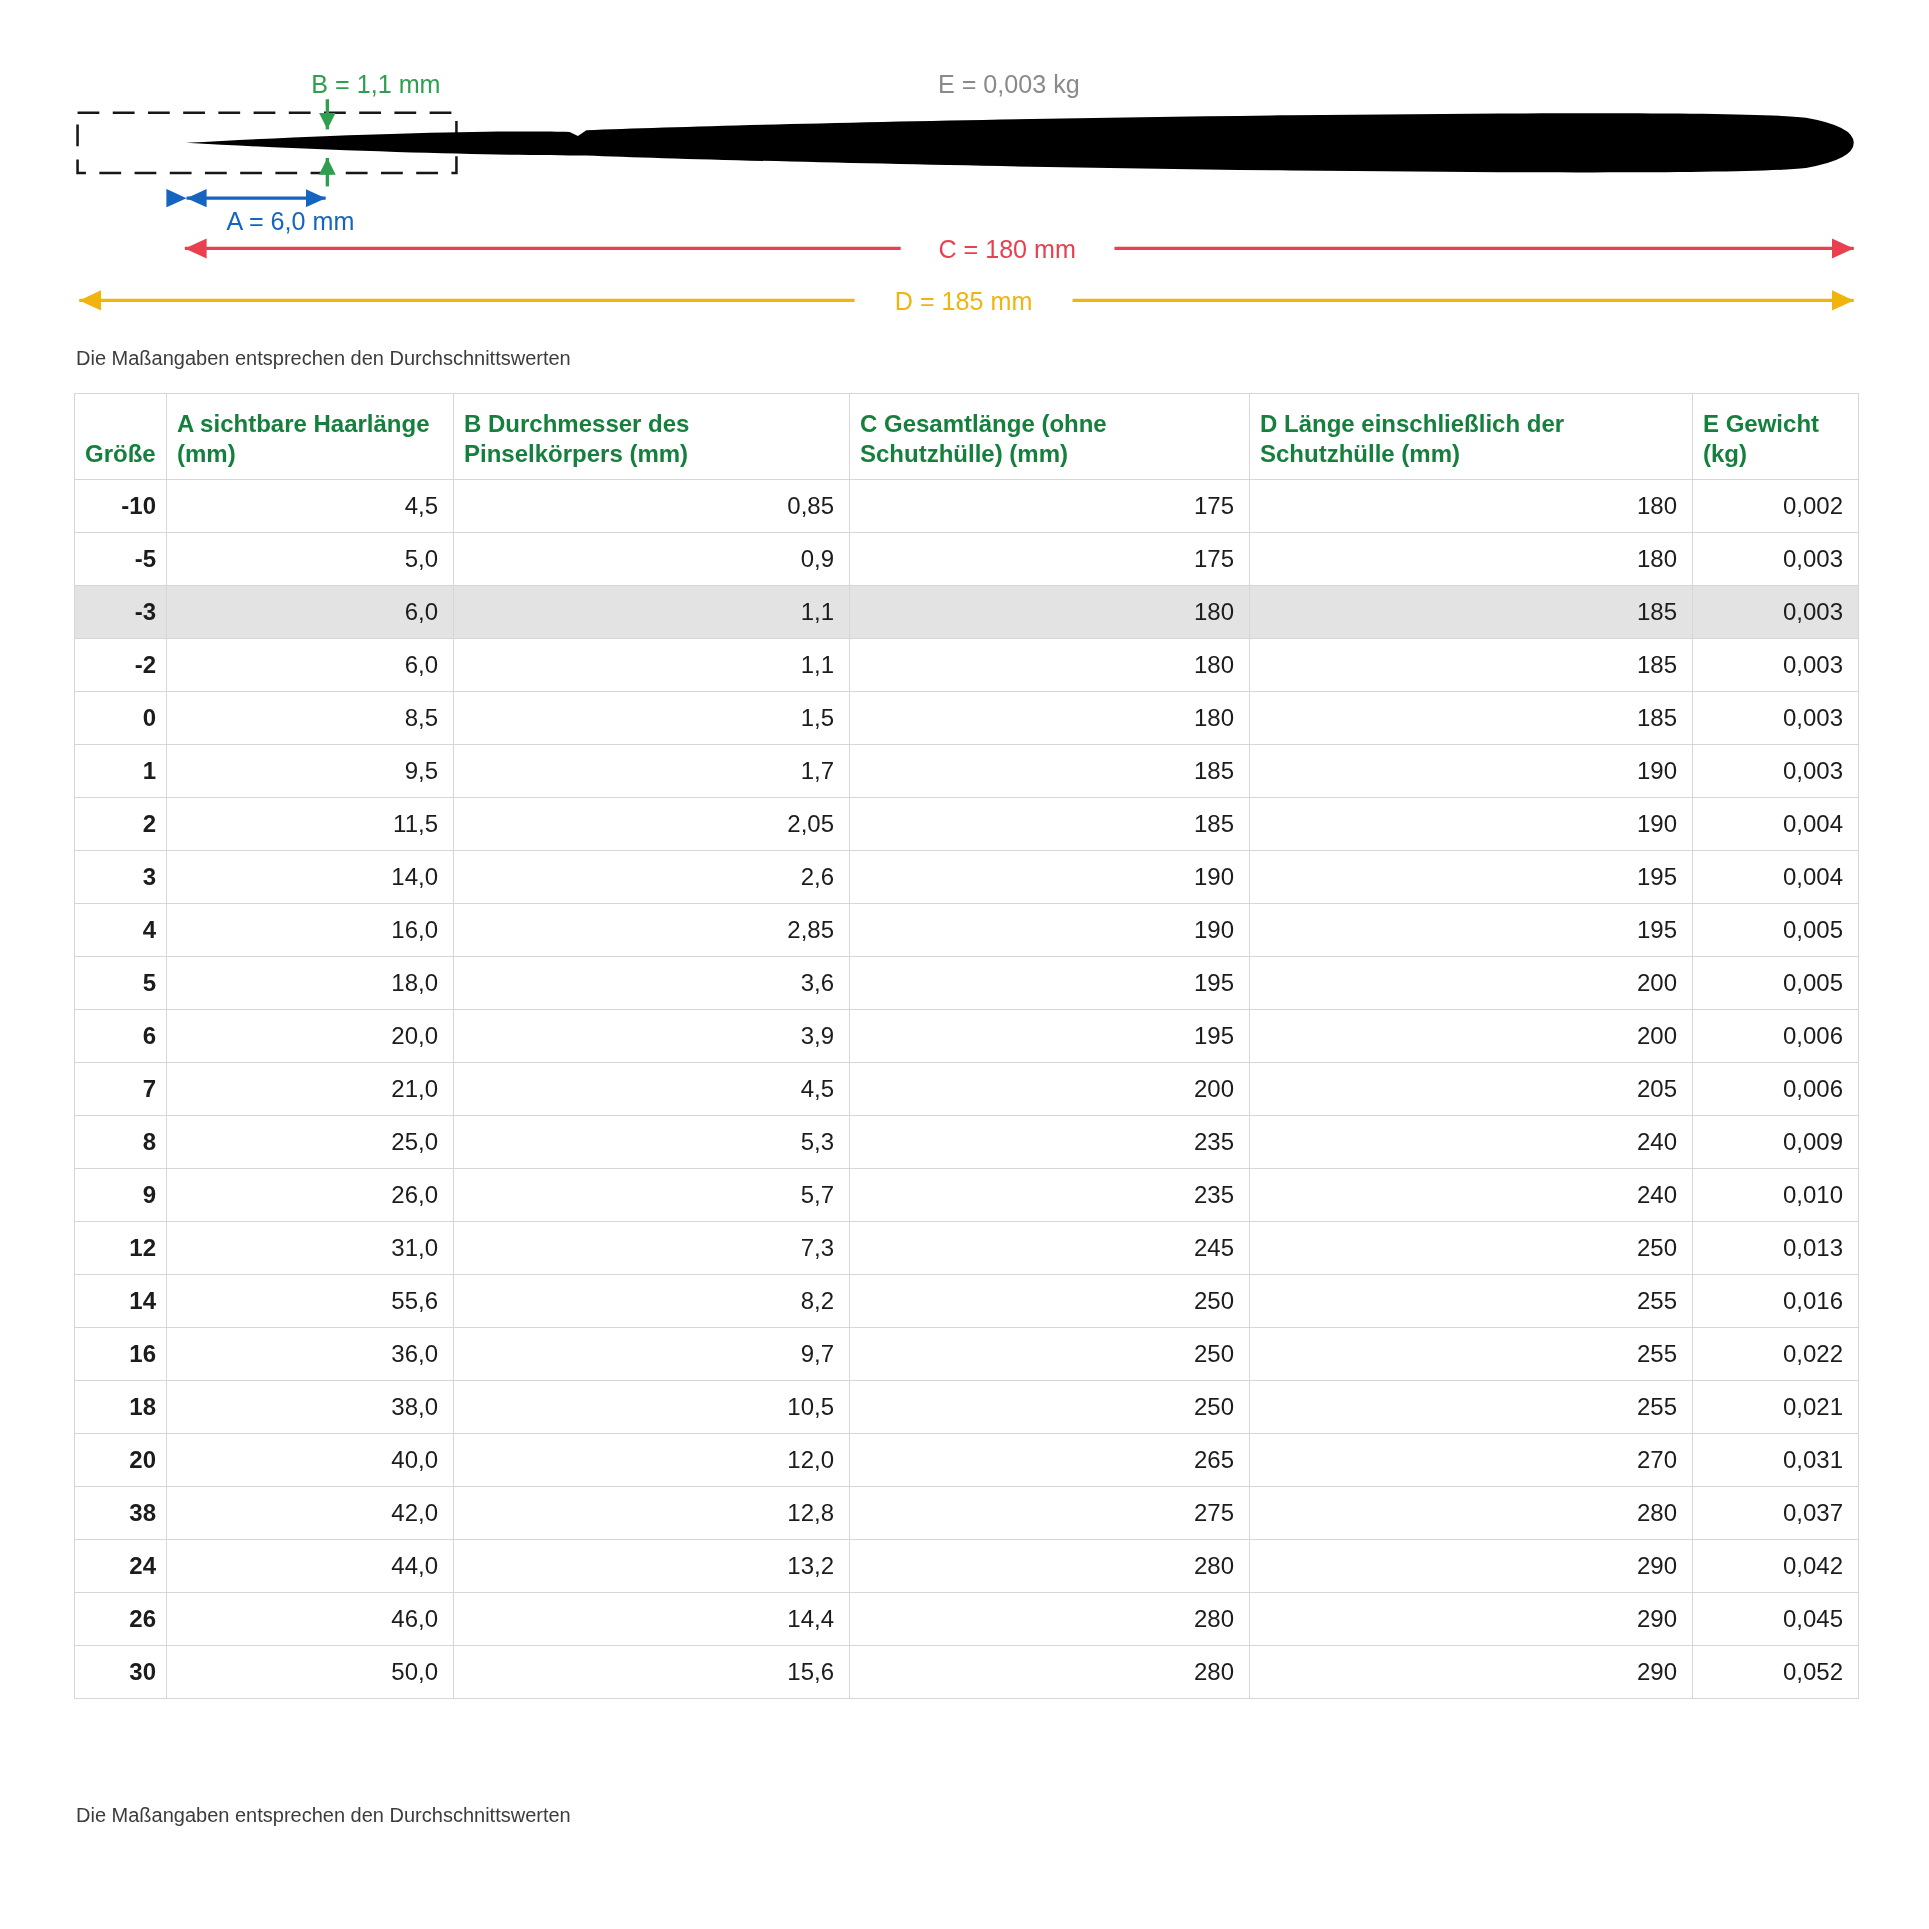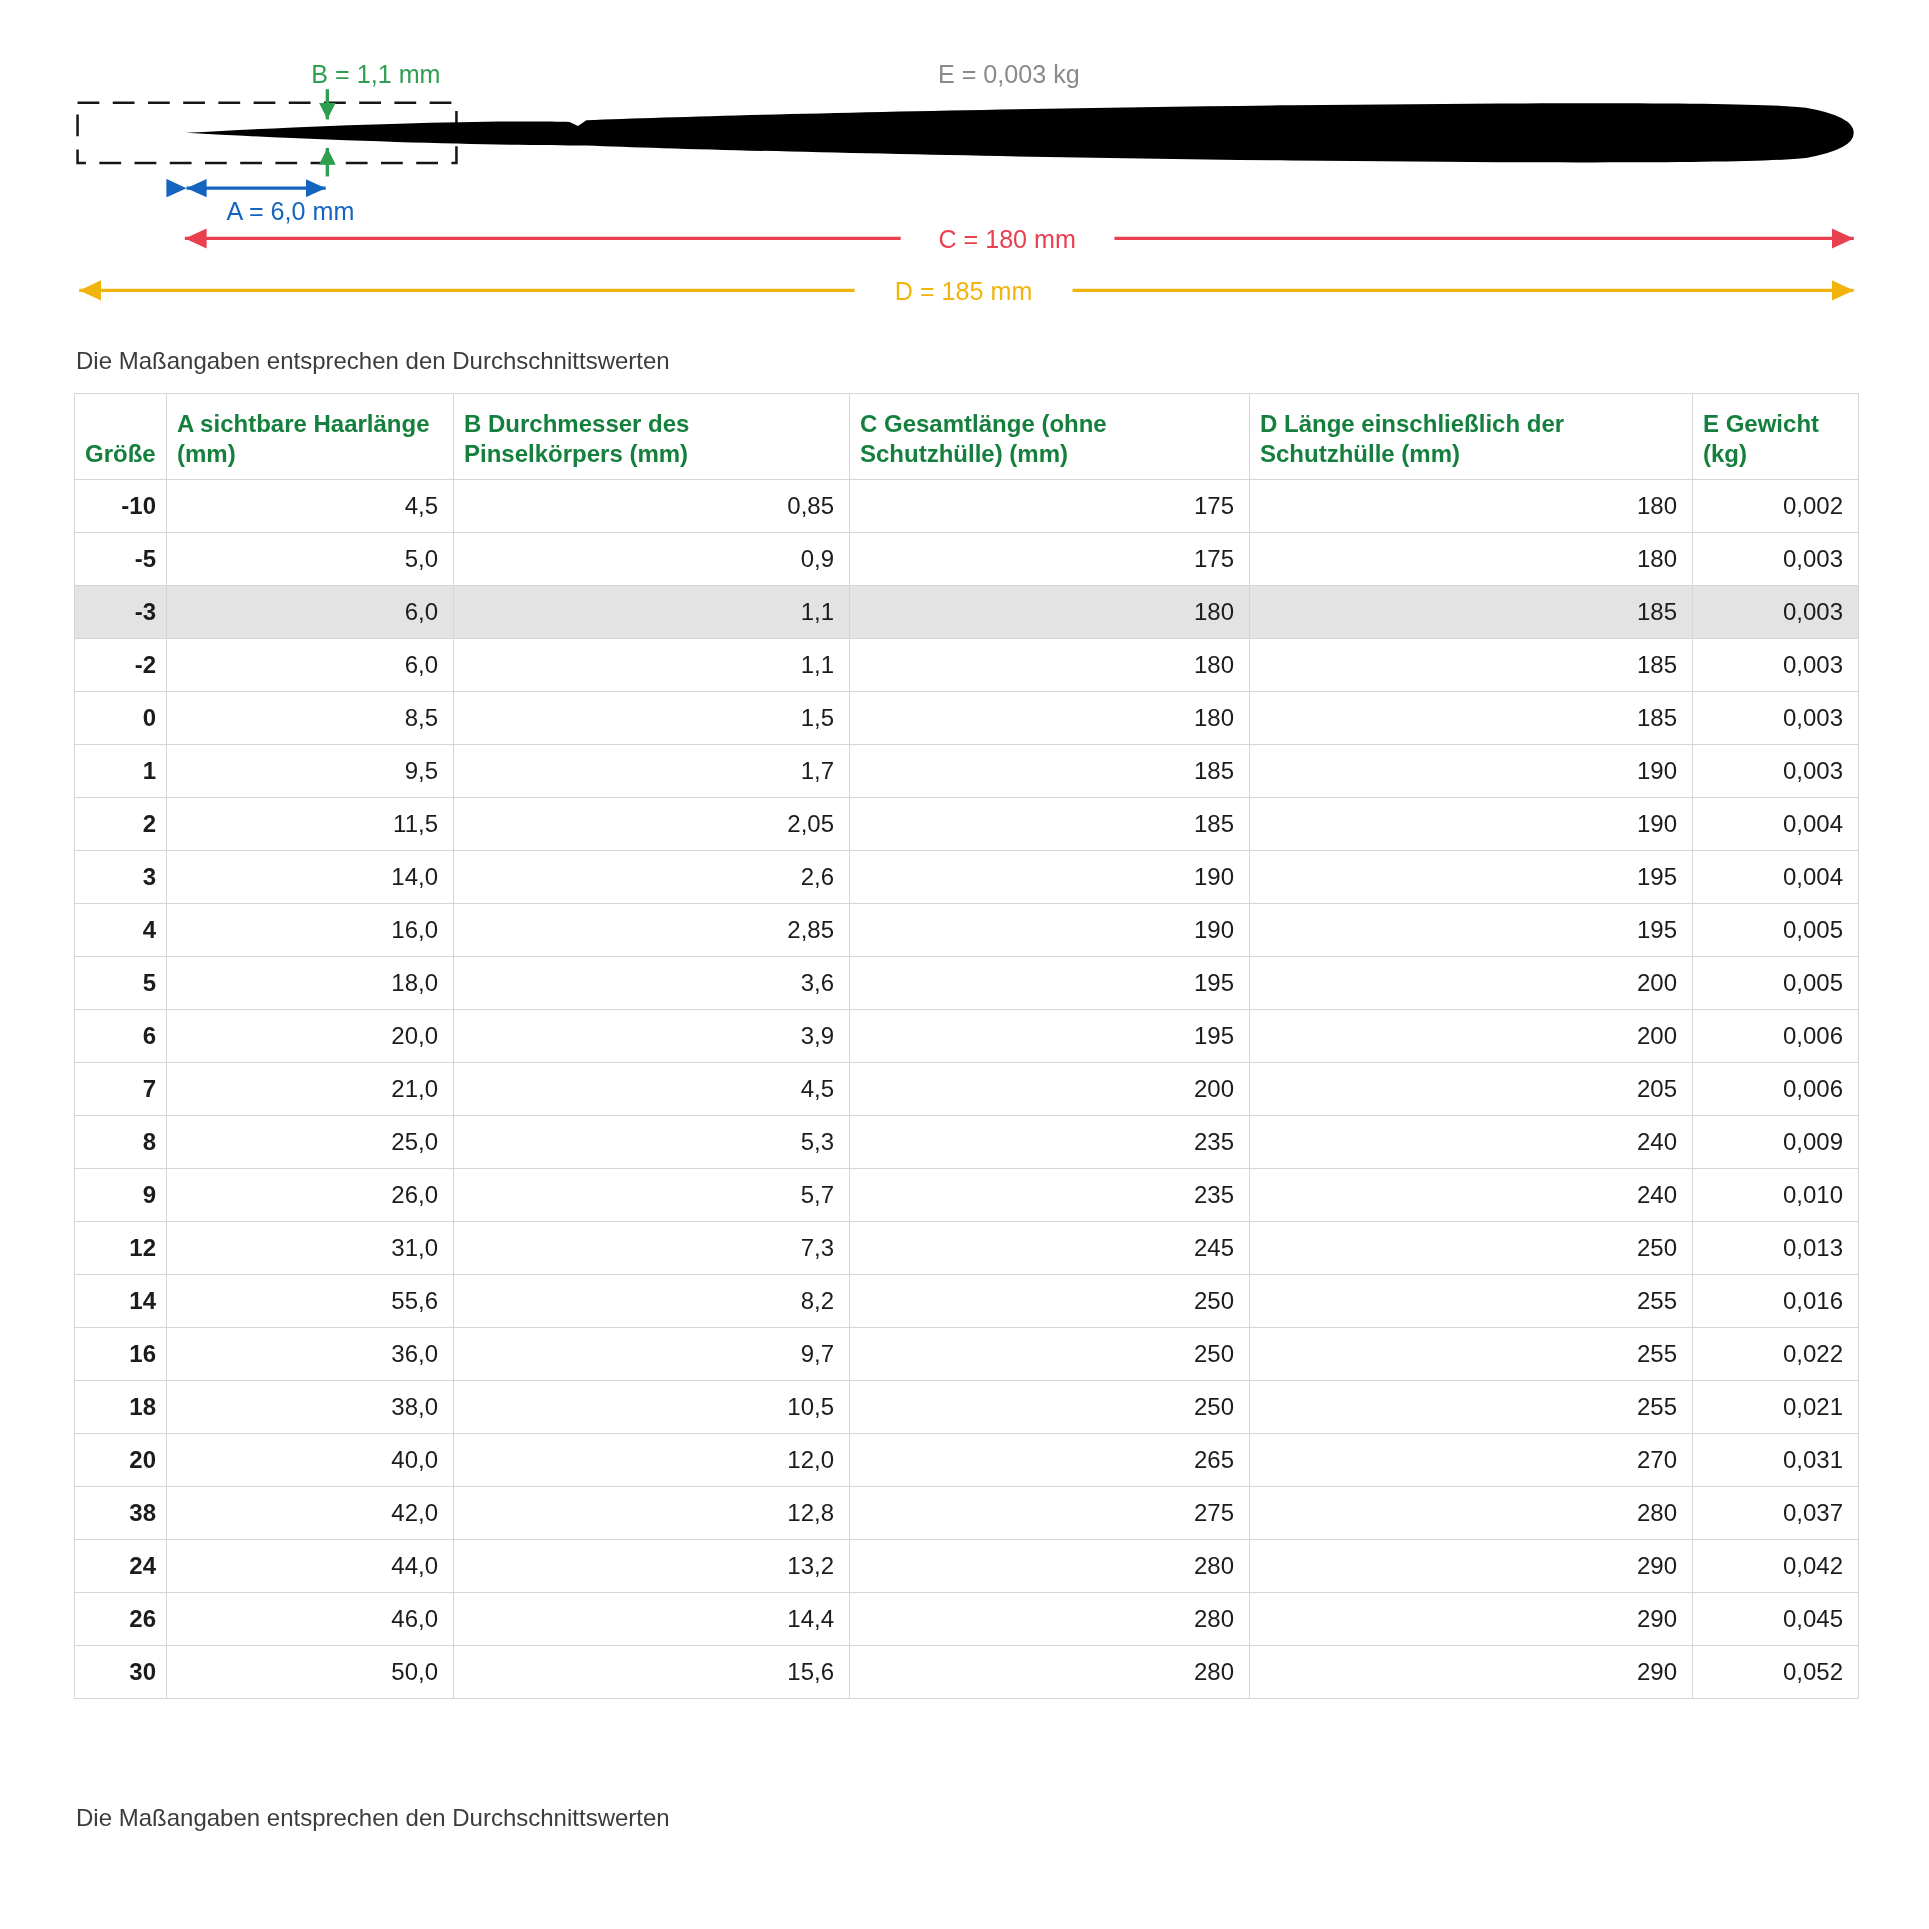--- a/index.html
+++ b/index.html
@@ -6,26 +6,26 @@
   html, body { margin: 0; padding: 0; }
   body {
     width: 1930px; height: 1930px;
     background: #ffffff;
     position: relative;
     overflow: hidden;
     font-family: "Liberation Sans", sans-serif;
     color: #1f1f1f;
   }
   .diagram-wrap {
-    position: absolute; left: 74px; top: 49px;
+    position: absolute; left: 74px; top: 59px;
     width: 1785px; height: 285px;
   }
   .note {
     position: absolute; left: 76px;
-    font-size: 24px; color: #3c3c3c;
+    font-size: 20px; color: #3c3c3c;
   }
   .note-top { top: 347px; }
   .note-bottom { top: 1804px; }
   table.spec {
     position: absolute; left: 74px; top: 393px;
     width: 1785px;
     border-collapse: collapse;
     table-layout: fixed;
     font-size: 24px;
     color: #1c1c1c;

